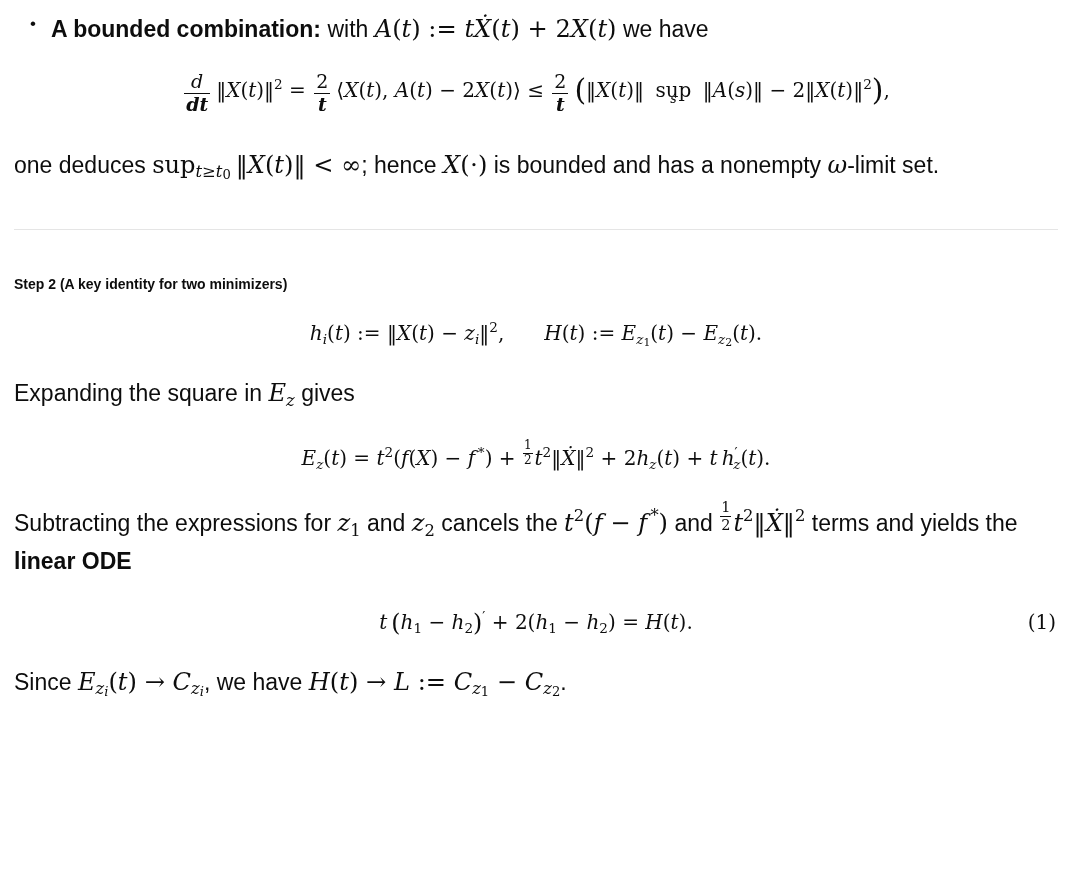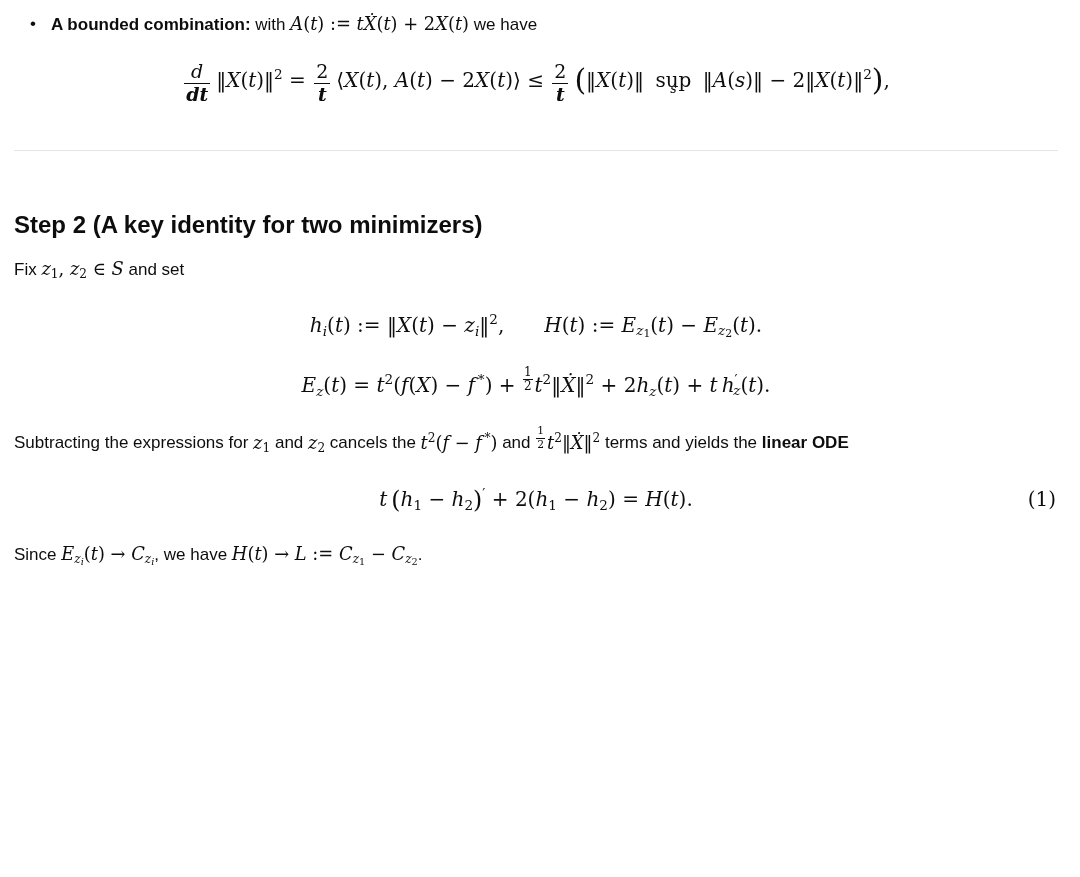--- a/index.html
+++ b/index.html
@@ -6,21 +6,21 @@
   html, body { background: #ffffff; }
   body {
     width: 1080px;
     min-height: 877px;
     font-family: "Liberation Sans", sans-serif;
     color: #0d0d0d;
     -webkit-font-smoothing: antialiased;
   }
   .page { padding: 6px 22px 24px 14px; }
 
-  .para { font-size: 17px; line-height: 1.62; margin: 16px 0; }
+  .para { font-size: 23px; line-height: 1.62; margin: 16px 0; }
   .bullet-row { display: flex; margin: 4px 0 10px 16px; }
   .bullet-row .para { margin: 0; }
   .bullet-marker { width: 21px; flex: none; font-size: 17px; line-height: 1.62; }
 
   
   .m, .eq { font-family: "DejaVu Serif", "Liberation Serif", serif; }
   .m { font-size: 1.05em; }
   i { font-style: italic; }
   sub { font-size: 0.68em; vertical-align: -0.28em; line-height: 0; }
   sup { font-size: 0.68em; vertical-align: 0.6em; line-height: 0; }
@@ -39,48 +39,49 @@
 
   .big  { font-size: 1.5em;  vertical-align: -0.12em; line-height: 0; }
   .big2 { font-size: 1.18em; vertical-align: -0.08em; line-height: 0; }
 
   .limop { display: inline-block; position: relative; margin: 0 5px; line-height: 1.1; font-style: normal; }
   .limop .lim { position: absolute; top: 1.12em; left: 50%; transform: translateX(-50%); font-size: 0.62em; line-height: 1; }
 
   .pl { margin-left: -0.32em; }
 
   .divider { border: none; border-top: 1px solid #e5e5e5; margin: 44px 0 0 0; }
-  .heading { font-size: 24px; font-weight: 700; margin: 60px 0 8px; }
+  .heading { font-size: 14px; font-weight: 700; margin: 46px 0 8px; }
 
   .eq-numbered { position: relative; }
   .eq-number { position: absolute; right: 2px; top: 50%; transform: translateY(-50%); font-size: 20px; }
 </style>
 </head>
 <body>
 
 <div class="page">
 
   <div class="bullet-row">
     <span class="bullet-marker">•</span>
     <p class="para"><b>A bounded combination:</b> with <span class="m"><i>A</i>(<i>t</i>) := <i>t</i><i>Ẋ</i>(<i>t</i>) + 2<i>X</i>(<i>t</i>)</span> we have</p>
   </div>
 
 
 
   <div class="eq eq-tall"><span class="frac"><span class="fn"><i>d</i></span><span class="fd"><i>dt</i></span></span> ‖<i>X</i>(<i>t</i>)‖<sup>2</sup> = <span class="frac"><span class="fn">2</span><span class="fd"><i>t</i></span></span> ⟨<i>X</i>(<i>t</i>), <i>A</i>(<i>t</i>) − 2<i>X</i>(<i>t</i>)⟩ ≤ <span class="frac"><span class="fn">2</span><span class="fd"><i>t</i></span></span> <span class="big">(</span>‖<i>X</i>(<i>t</i>)‖ <span class="limop">sup<span class="lim"><i>s</i></span></span> ‖<i>A</i>(<i>s</i>)‖ − 2‖<i>X</i>(<i>t</i>)‖<sup>2</sup><span class="big">)</span>,</div>
 
+  <p class="para">one deduces <span class="m">sup<sub><i>t</i>≥<i>t</i><sub>0</sub></sub> ‖<i>X</i>(<i>t</i>)‖ &lt; ∞</span>; hence <span class="m"><i>X</i>(⋅)</span> is bounded and has a nonempty <span class="m"><i>ω</i></span>-limit set.</p>
 
   <hr class="divider">
 
   <h2 class="heading">Step 2 (A key identity for two minimizers)</h2>
 
-  <p class="para">Fix <span class="m"><i>z</i><sub>1</sub>, <i>z</i><sub>2</sub> ∈ <i>S</i></span> and set</p>
 
   <div class="eq"><i>h</i><sub><i>i</i></sub>(<i>t</i>) := ‖<i>X</i>(<i>t</i>) − <i>z</i><sub><i>i</i></sub>‖<sup>2</sup>,  <i>H</i>(<i>t</i>) := <i>E</i><sub><i>z</i><sub>1</sub></sub>(<i>t</i>) − <i>E</i><sub><i>z</i><sub>2</sub></sub>(<i>t</i>).</div>
 
+  <p class="para">Expanding the square in <span class="m"><i>E</i><sub><i>z</i></sub></span> gives</p>
 
   <div class="eq"><i>E</i><sub><i>z</i></sub>(<i>t</i>) = <i>t</i><sup>2</sup>(<i>f</i>(<i>X</i>) − <i>f</i><sup> *</sup>) + <span class="sfrac"><span class="fn">1</span><span class="fd">2</span></span><i>t</i><sup>2</sup>‖<i>Ẋ</i>‖<sup>2</sup> + 2<i>h</i><sub><i>z</i></sub>(<i>t</i>) + <i>t</i> <i>h</i><sup>′</sup><sub class="pl"><i>z</i></sub>(<i>t</i>).</div>
 
   <p class="para">Subtracting the expressions for <span class="m"><i>z</i><sub>1</sub></span> and <span class="m"><i>z</i><sub>2</sub></span> cancels the <span class="m"><i>t</i><sup>2</sup>(<i>f</i> − <i>f</i><sup> *</sup>)</span> and <span class="m"><span class="sfrac"><span class="fn">1</span><span class="fd">2</span></span><i>t</i><sup>2</sup>‖<i>Ẋ</i>‖<sup>2</sup></span> terms and yields the <b>linear ODE</b></p>
 
   <div class="eq eq-numbered">
     <span class="eq-body"><i>t</i> <span class="big2">(</span><i>h</i><sub>1</sub> − <i>h</i><sub>2</sub><span class="big2">)</span><sup>′</sup> + 2(<i>h</i><sub>1</sub> − <i>h</i><sub>2</sub>) = <i>H</i>(<i>t</i>).</span>
     <span class="eq-number">(1)</span>
   </div>
 

